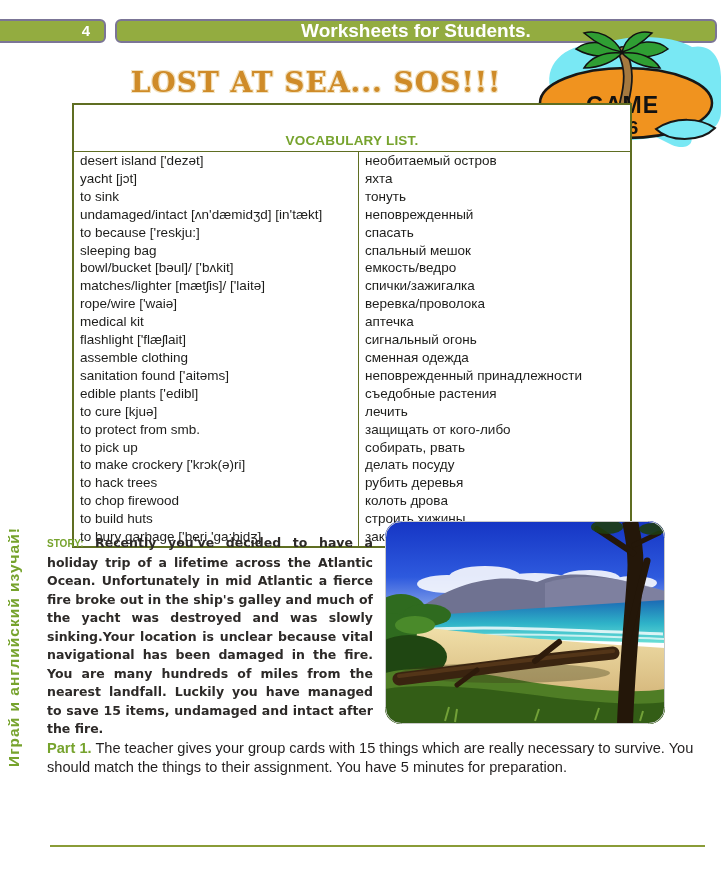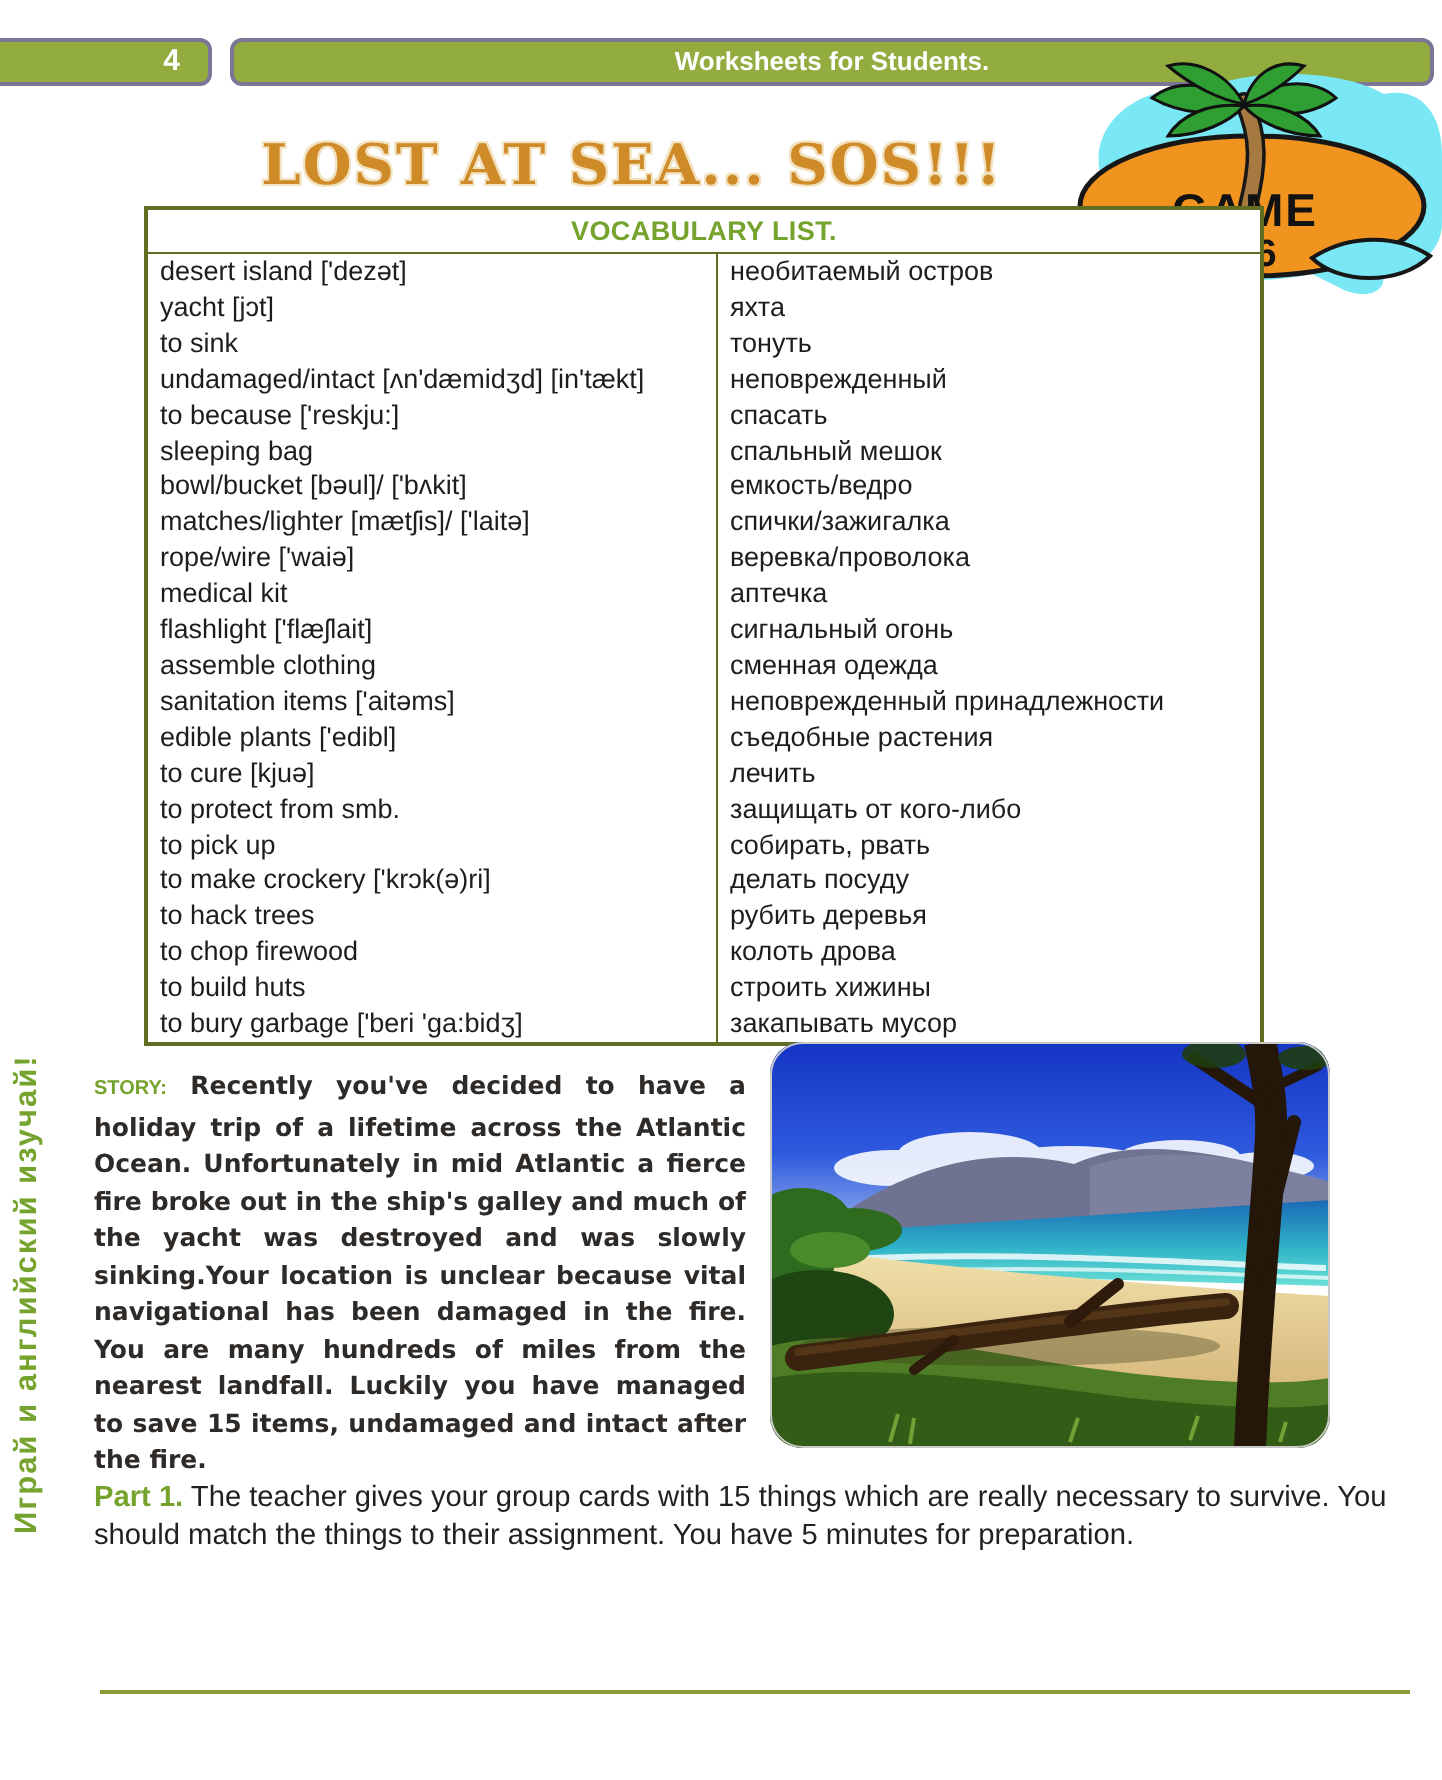--- a/index.html
+++ b/index.html
@@ -9,36 +9,36 @@
   }
   
   .pagenum{
     position:absolute;left:-10px;top:19px;width:116px;height:24px;box-sizing:border-box;
     background:#93ac40;border:2px solid #7b7596;border-radius:6px;
     color:#fff;font-weight:bold;font-size:15px;line-height:20px;text-align:right;padding-right:14px;
   }
   .headerbar{
     position:absolute;left:115px;top:19px;width:602px;height:24px;box-sizing:border-box;
     background:#93ac40;border:2px solid #7b7596;border-radius:6px;
-    color:#fff;font-weight:bold;font-size:13px;line-height:20px;text-align:center;
+    color:#fff;font-weight:bold;font-size:19px;line-height:20px;text-align:center;
   }
   .title{
     position:absolute;top:50px;left:55px;width:490px;margin:16px;text-align:center;
     font-family:"DejaVu Serif",serif;font-weight:bold;font-size:28px;letter-spacing:1px;
     color:#cf8b28;
     text-shadow:1px 1px 0 #f2e2c0,-1px 1px 0 #f2e2c0,1px -1px 0 #f2e2c0,-1px -1px 0 #f2e2c0;
   }
   
   .vocab{
     position:absolute;left:72px;top:103px;width:560px;box-sizing:border-box;
     border:2px solid #5f6e22;font-size:13.5px;color:#1d1d1b;background:#fff;
   }
   .vocab-header{
     height:21px;line-height:21px;text-align:center;font-weight:bold;color:#76a32d;
-    border-bottom:1px solid #5f6e22;letter-spacing:.2px;
+    border-bottom:1px solid #5f6e22;letter-spacing:.2px;margin-top:25px;
   }
   .vocab-body{display:grid;grid-template-columns:285px 1fr;}
   .vr{display:contents;}
   .ve,.vu{line-height:17.9px;padding-left:6px;white-space:nowrap;overflow:hidden;}
   .ve{border-right:1px solid #5f6e22;}
   
   .sidebar{
     position:absolute;left:5px;top:487px;height:320px;width:24px;
     writing-mode:vertical-rl;transform:rotate(180deg);
     font-weight:bold;font-size:15.5px;letter-spacing:1px;color:#76a32d;text-align:center;
@@ -165,21 +165,21 @@
         <div class="ve">flashlight ['flæʃlait]</div>
         <div class="vu">сигнальный огонь</div>
       </div>
 
       <div class="vr">
         <div class="ve">assemble clothing</div>
         <div class="vu">сменная одежда</div>
       </div>
 
       <div class="vr">
-        <div class="ve">sanitation items ['aitəms]</div>
+        <div class="ve">sanitation found ['aitəms]</div>
         <div class="vu">неповрежденный принадлежности</div>
       </div>
 
       <div class="vr">
         <div class="ve">edible plants ['edibl]</div>
         <div class="vu">съедобные растения</div>
       </div>
 
       <div class="vr">
         <div class="ve">to cure [kjuə]</div>

